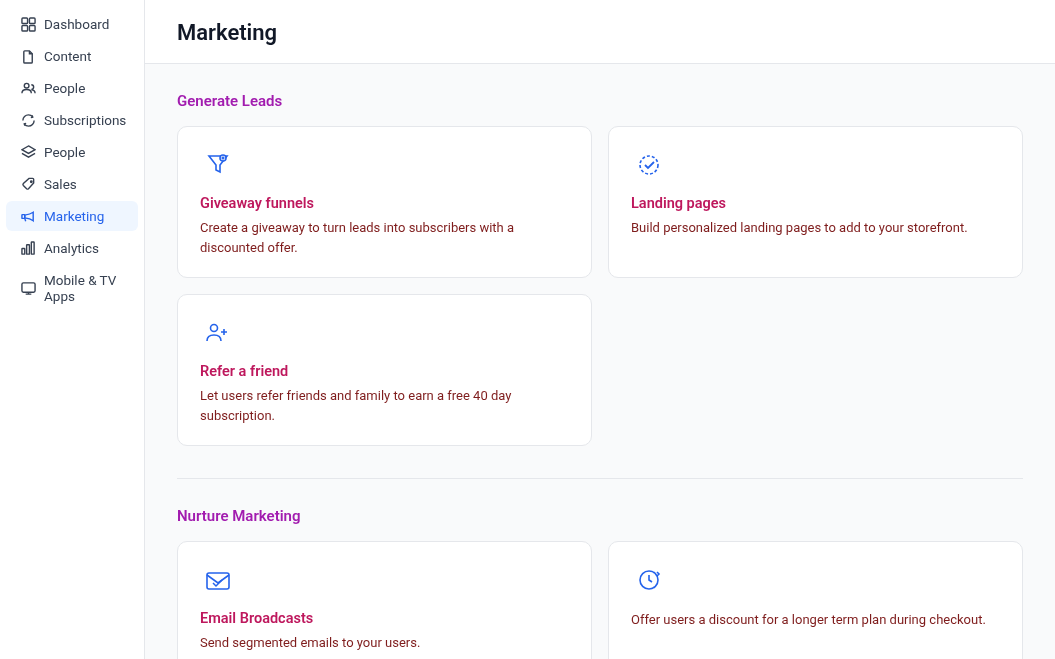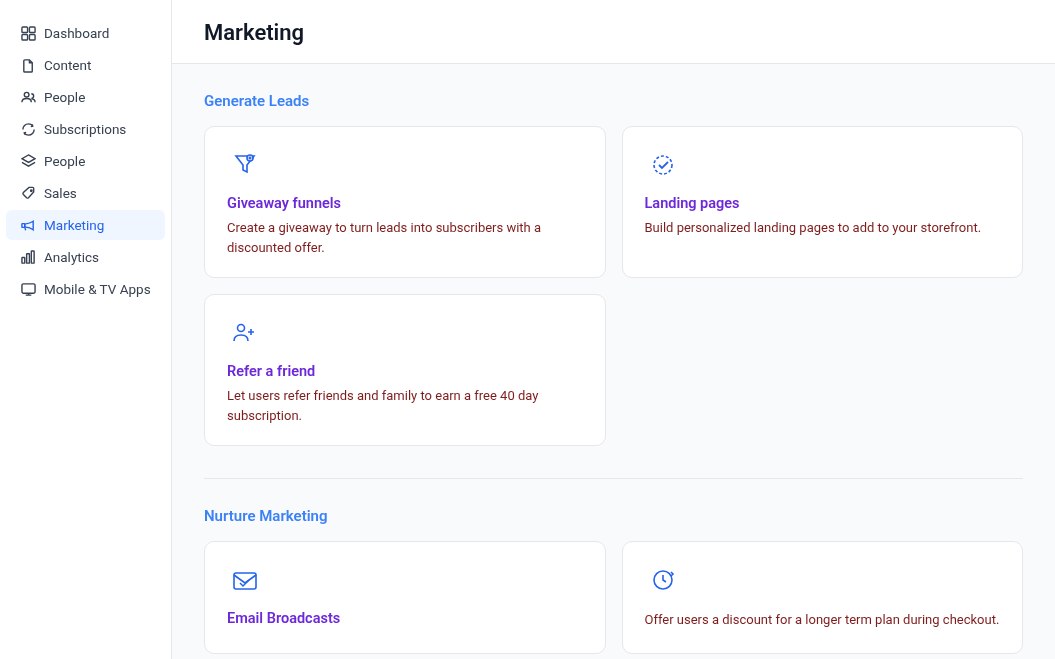--- a/index.html
+++ b/index.html
@@ -7,26 +7,26 @@
       font-family: -apple-system, BlinkMacSystemFont, 'Segoe UI', Roboto, sans-serif;
       background: #f3f4f6;
       display: flex;
       height: 659px;
       width: 1055px;
       overflow: hidden;
     }
 
     
     .sidebar {
-      width: 172px;
+      width: 145px;
       background: #fff;
       border-right: 1px solid #e5e7eb;
       display: flex;
       flex-direction: column;
-      padding: 17px 0;
+      padding: 8px 0;
       flex-shrink: 0;
     }
     .sidebar-item {
       display: flex;
       align-items: center;
       gap: 8px;
       padding: 7px 14px;
       cursor: pointer;
       color: #374151;
       font-size: 13.5px;
@@ -73,21 +73,21 @@
       padding: 28px 32px;
     }
 
     
     .section {
       margin-bottom: 32px;
     }
     .section-title {
       font-size: 15px;
       font-weight: 600;
-      color: #3b82f6;
+      color: #a21caf;
       margin-bottom: 16px;
     }
     .section-divider {
       border: none;
       border-top: 1px solid #e5e7eb;
       margin: 8px 0 28px;
     }
 
     
     .cards-grid {
@@ -111,21 +111,21 @@
       align-items: center;
       justify-content: center;
     }
     .card-icon svg {
       width: 28px;
       height: 28px;
     }
     .card-title {
       font-size: 14.5px;
       font-weight: 600;
-      color: #6d28d9;
+      color: #be185d;
       margin-bottom: 6px;
     }
     .card-desc {
       font-size: 13px;
       color: #7f1d1d;
       line-height: 1.5;
     }
   </style>
 </head>
 <body>
@@ -289,20 +289,21 @@
 
         <div class="card">
           <div class="card-icon">
             <svg viewBox="0 0 28 28" fill="none" stroke="#2563eb" stroke-width="1.6">
               <rect x="3" y="7" width="22" height="16" rx="2"></rect>
               <path d="M3 9l11 8 11-8"></path>
               <path d="M9 17l3 3 6-6" stroke="#2563eb" stroke-width="1.5"></path>
             </svg>
           </div>
           <div class="card-title">Email Broadcasts</div>
+          <div class="card-desc">Send segmented emails to your users.</div>
         </div>
 
         <div class="card">
           <div class="card-icon">
             <svg viewBox="0 0 28 28" fill="none" stroke="#2563eb" stroke-width="1.6">
               <circle cx="14" cy="14" r="9"></circle>
               <path d="M14 9v5l3 2"></path>
               <path d="M22 6l2 2-2 2"></path>
             </svg>
           </div>

